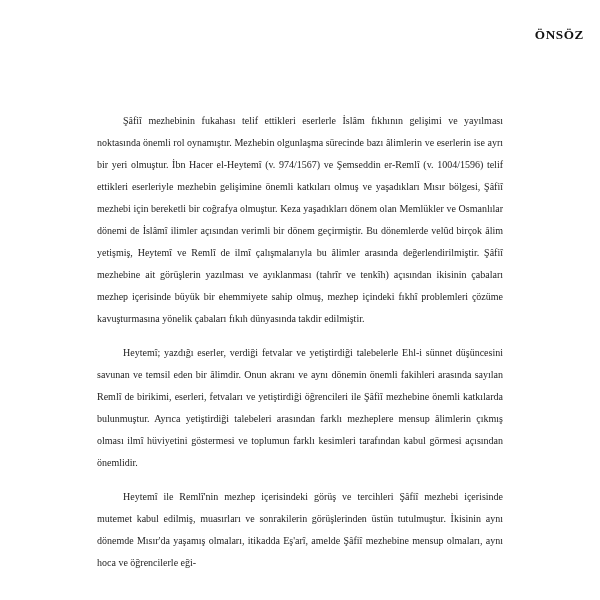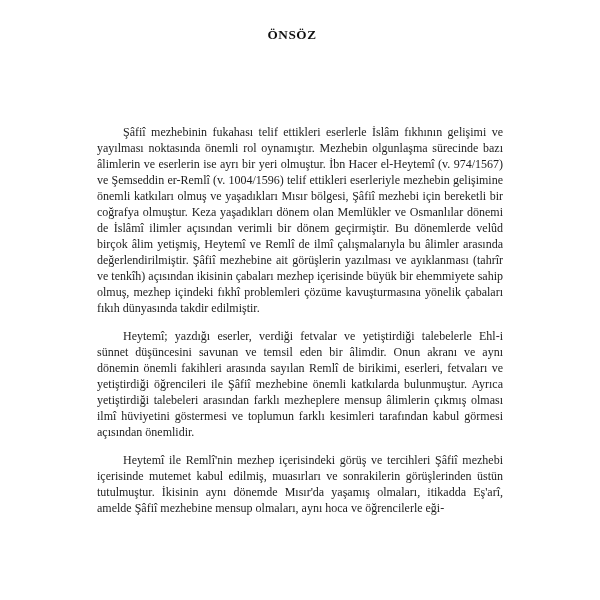--- a/index.html
+++ b/index.html
@@ -25,35 +25,35 @@
     height: 600px;
     overflow: hidden;
     background: #ffffff;
   }
 
   .page-title {
     position: absolute;
     top: 18px;
     left: 0;
     width: 584px;
-    text-align: center;
+    text-align: right;
     font-size: 13.2px;
     font-weight: bold;
     letter-spacing: 0.6px;
     color: #111111;
     font-family: "Liberation Serif", "DejaVu Serif", serif;
   }
 
   .body-text {
     position: absolute;
-    top: 124px;
+    top: 110px;
     left: 97px;
     width: 406px;
-    font-size: 12px;
-    line-height: 16px;
+    font-size: 10px;
+    line-height: 22px;
     text-align: justify;
     text-justify: inter-word;
     color: #1c1c1c;
     hyphens: none;
   }
 
   .para {
     margin: 0;
     padding: 0;
     text-indent: 26px;

